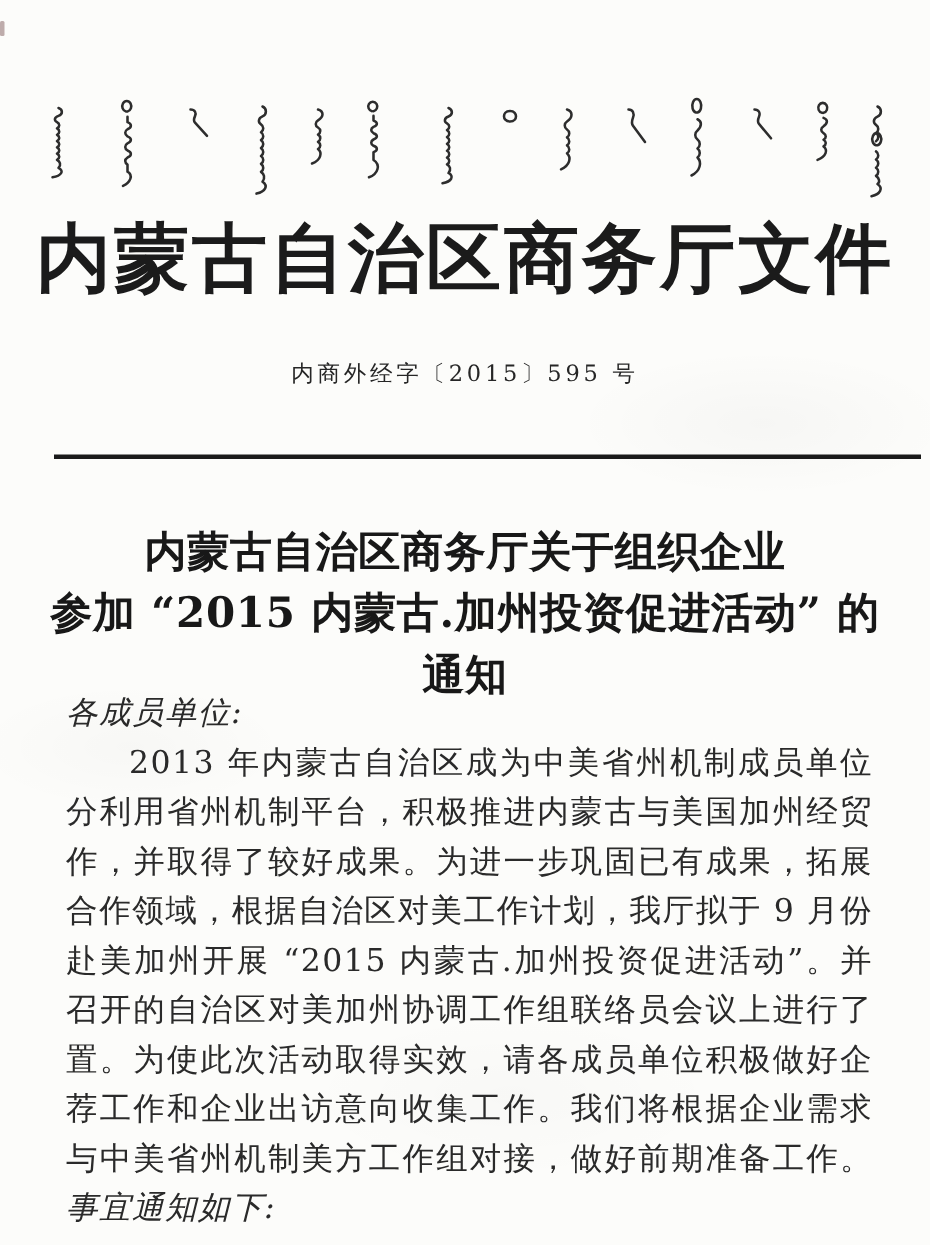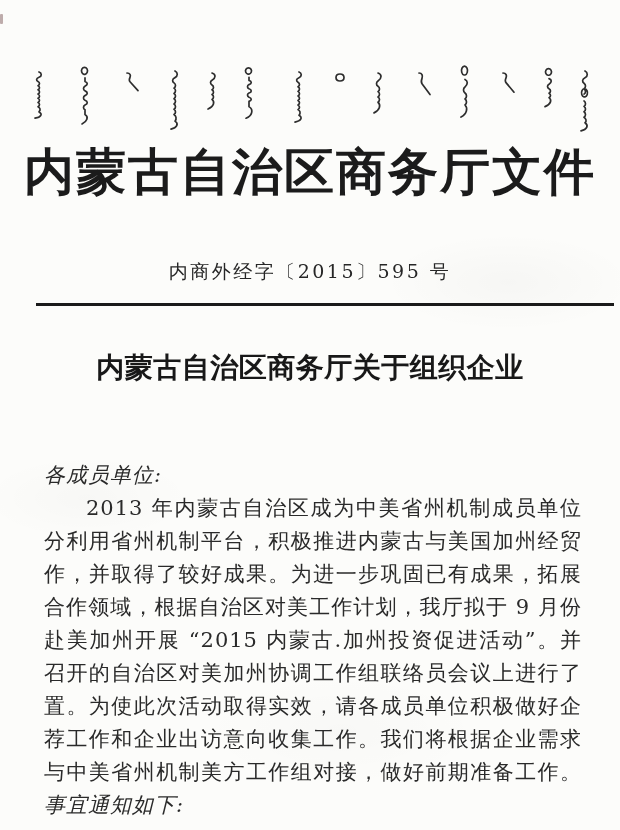--- a/index.html
+++ b/index.html
@@ -23,22 +23,22 @@
   .mongolian { position: absolute; left: 24px; top: 60px; width: 572px; height: 80px; }
   .mongolian svg { display: block; }
 
   .masthead {
     position: absolute; top: 141px; left: 0; width: 620px;
     text-align: center; font-size: 50px; line-height: 62px;
     font-weight: 700; letter-spacing: 2px; color: #1b1b1b;
     white-space: nowrap;
   }
   .doc-number {
-    position: absolute; top: 259px; left: 0; width: 620px;
-    text-align: center; font-size: 19px; letter-spacing: 2.5px; color: #262626;
+    position: absolute; top: 240px; left: 0; width: 620px;
+    text-align: center; font-size: 15px; letter-spacing: 2.5px; color: #262626;
   }
   .red-rule {
     position: absolute; top: 303px; left: 36px; width: 578px; height: 3px;
     background: #1a1a1a;
   }
   .notice-title {
     position: absolute; top: 347px; left: 20px; width: 580px;
     text-align: center; font-weight: 700; font-size: 28px; line-height: 41px;
     letter-spacing: 0.5px; color: #181818;
   }
@@ -110,20 +110,21 @@
   </div>
 
   <div class="masthead">内蒙古自治区商务厅文件</div>
 
   <div class="doc-number">内商外经字〔2015〕595 号</div>
 
   <div class="red-rule"></div>
 
   <div class="notice-title">
     <div>内蒙古自治区商务厅关于组织企业</div>
+    <div>参加 “2015 内蒙古.加州投资促进活动” 的通知</div>
   </div>
 
   <div class="body-text">
     <div class="bline left-align">各成员单位:</div>
     <div class="bline indent">2013 年内蒙古自治区成为中美省州机制成员单位后，充</div>
     <div class="bline">分利用省州机制平台，积极推进内蒙古与美国加州经贸合</div>
     <div class="bline">作，并取得了较好成果。为进一步巩固已有成果，拓展新的</div>
     <div class="bline">合作领域，根据自治区对美工作计划，我厅拟于 9 月份组团</div>
     <div class="bline">赴美加州开展 “2015 内蒙古.加州投资促进活动”。并在 5 月</div>
     <div class="bline">召开的自治区对美加州协调工作组联络员会议上进行了布</div>

